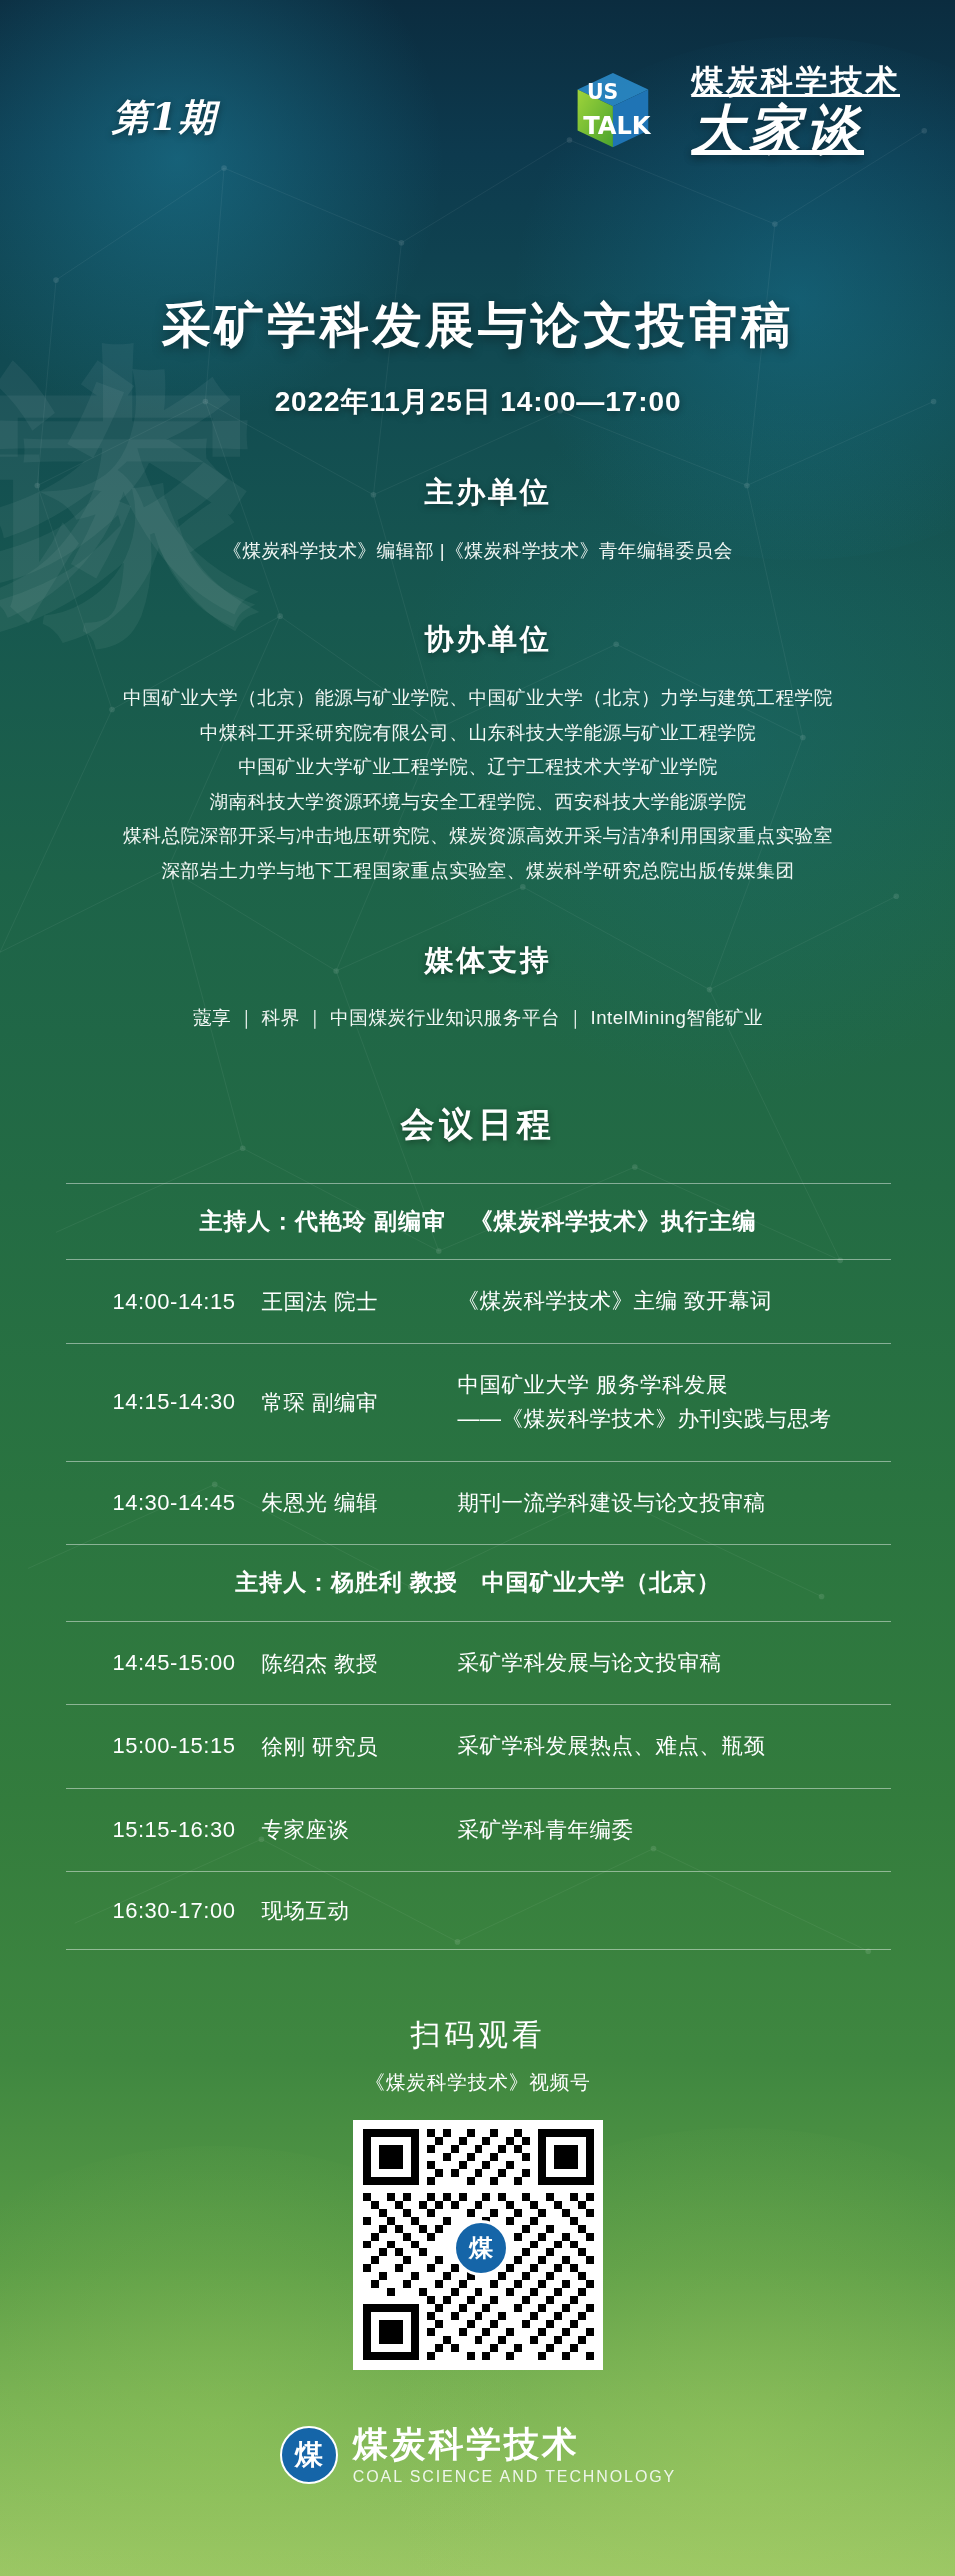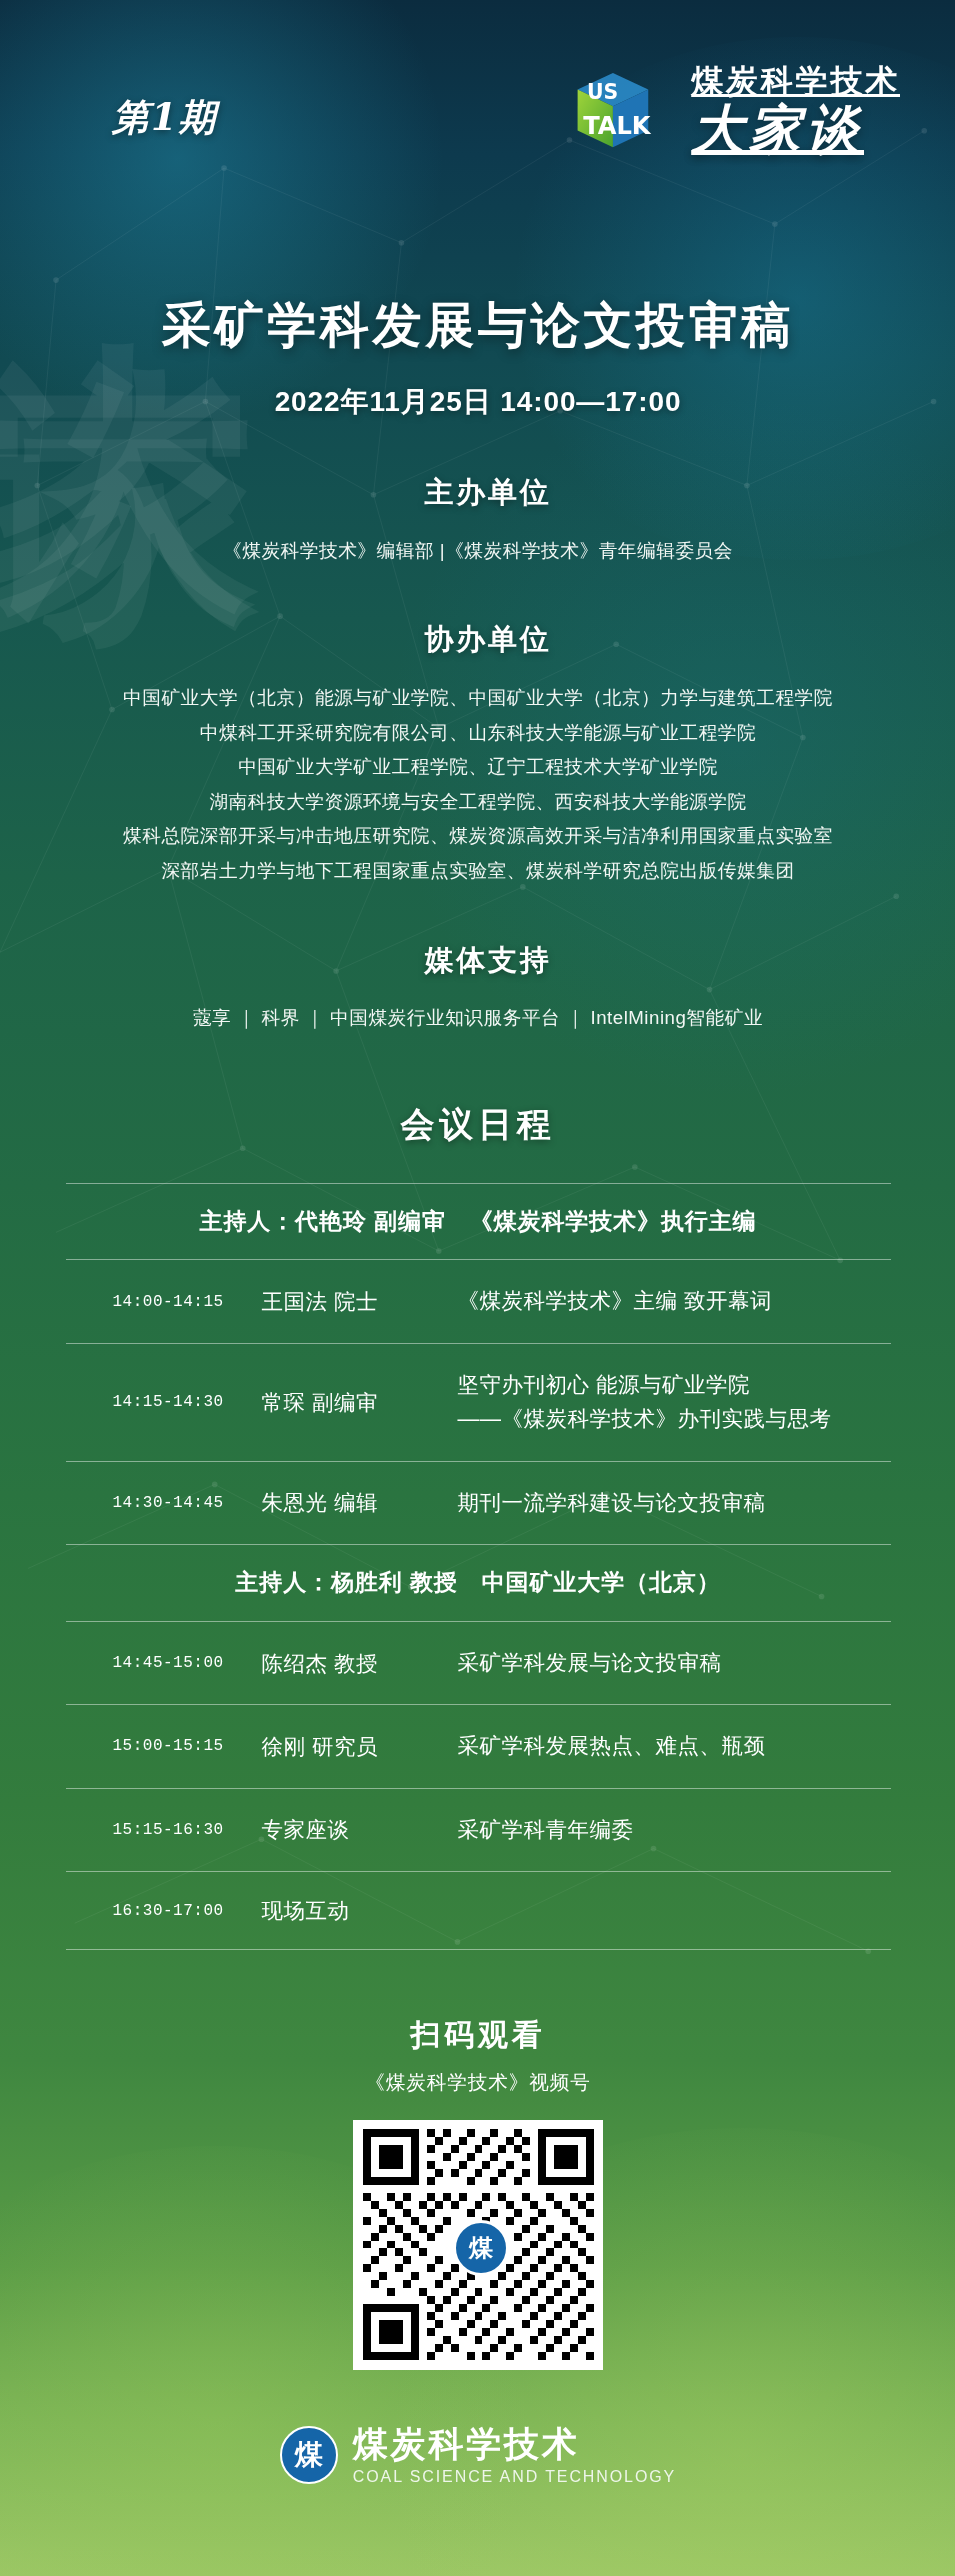--- a/index.html
+++ b/index.html
@@ -215,23 +215,22 @@
   }
   .host-text {
     font-size: 23px;
     font-weight: bold;
     letter-spacing: 0.9px;
   }
   .cell-time {
     width: 196px;
     padding-left: 47px;
     box-sizing: border-box;
-    font-size: 16px;
+    font-size: 22px;
     letter-spacing: 0.5px;
-    font-family: Liberation Mono, monospace;
   }
   .cell-person {
     width: 196px;
     font-size: 21.5px;
     letter-spacing: 0.5px;
   }
   .cell-topic {
     flex: 1;
     font-size: 21.5px;
     line-height: 1.6;
@@ -241,21 +240,21 @@
     display: block;
   }
 
   
   .qr-section {
     margin-top: 65px;
     text-align: center;
   }
   .qr-heading {
     font-size: 30px;
-    font-weight: bold;
+    font-weight: normal;
     letter-spacing: 3.7px;
     margin-bottom: 13px;
   }
   .qr-sub {
     font-size: 19.6px;
     letter-spacing: 0.9px;
     margin-bottom: 24px;
   }
   .qr-box {
     width: 250px;
@@ -455,21 +454,21 @@
           <div class="cell-person">王国法 院士</div>
           <div class="cell-topic">
             <span>《煤炭科学技术》主编 致开幕词</span>
           </div>
         </div>
 
         <div class="row">
           <div class="cell-time">14:15-14:30</div>
           <div class="cell-person">常琛 副编审</div>
           <div class="cell-topic">
-            <span>坚守办刊初心 能源与矿业学院</span>
+            <span>中国矿业大学 服务学科发展</span>
             <span class="topic-sub">——《煤炭科学技术》办刊实践与思考</span>
           </div>
         </div>
 
         <div class="row">
           <div class="cell-time">14:30-14:45</div>
           <div class="cell-person">朱恩光 编辑</div>
           <div class="cell-topic">
             <span>期刊一流学科建设与论文投审稿</span>
           </div>

